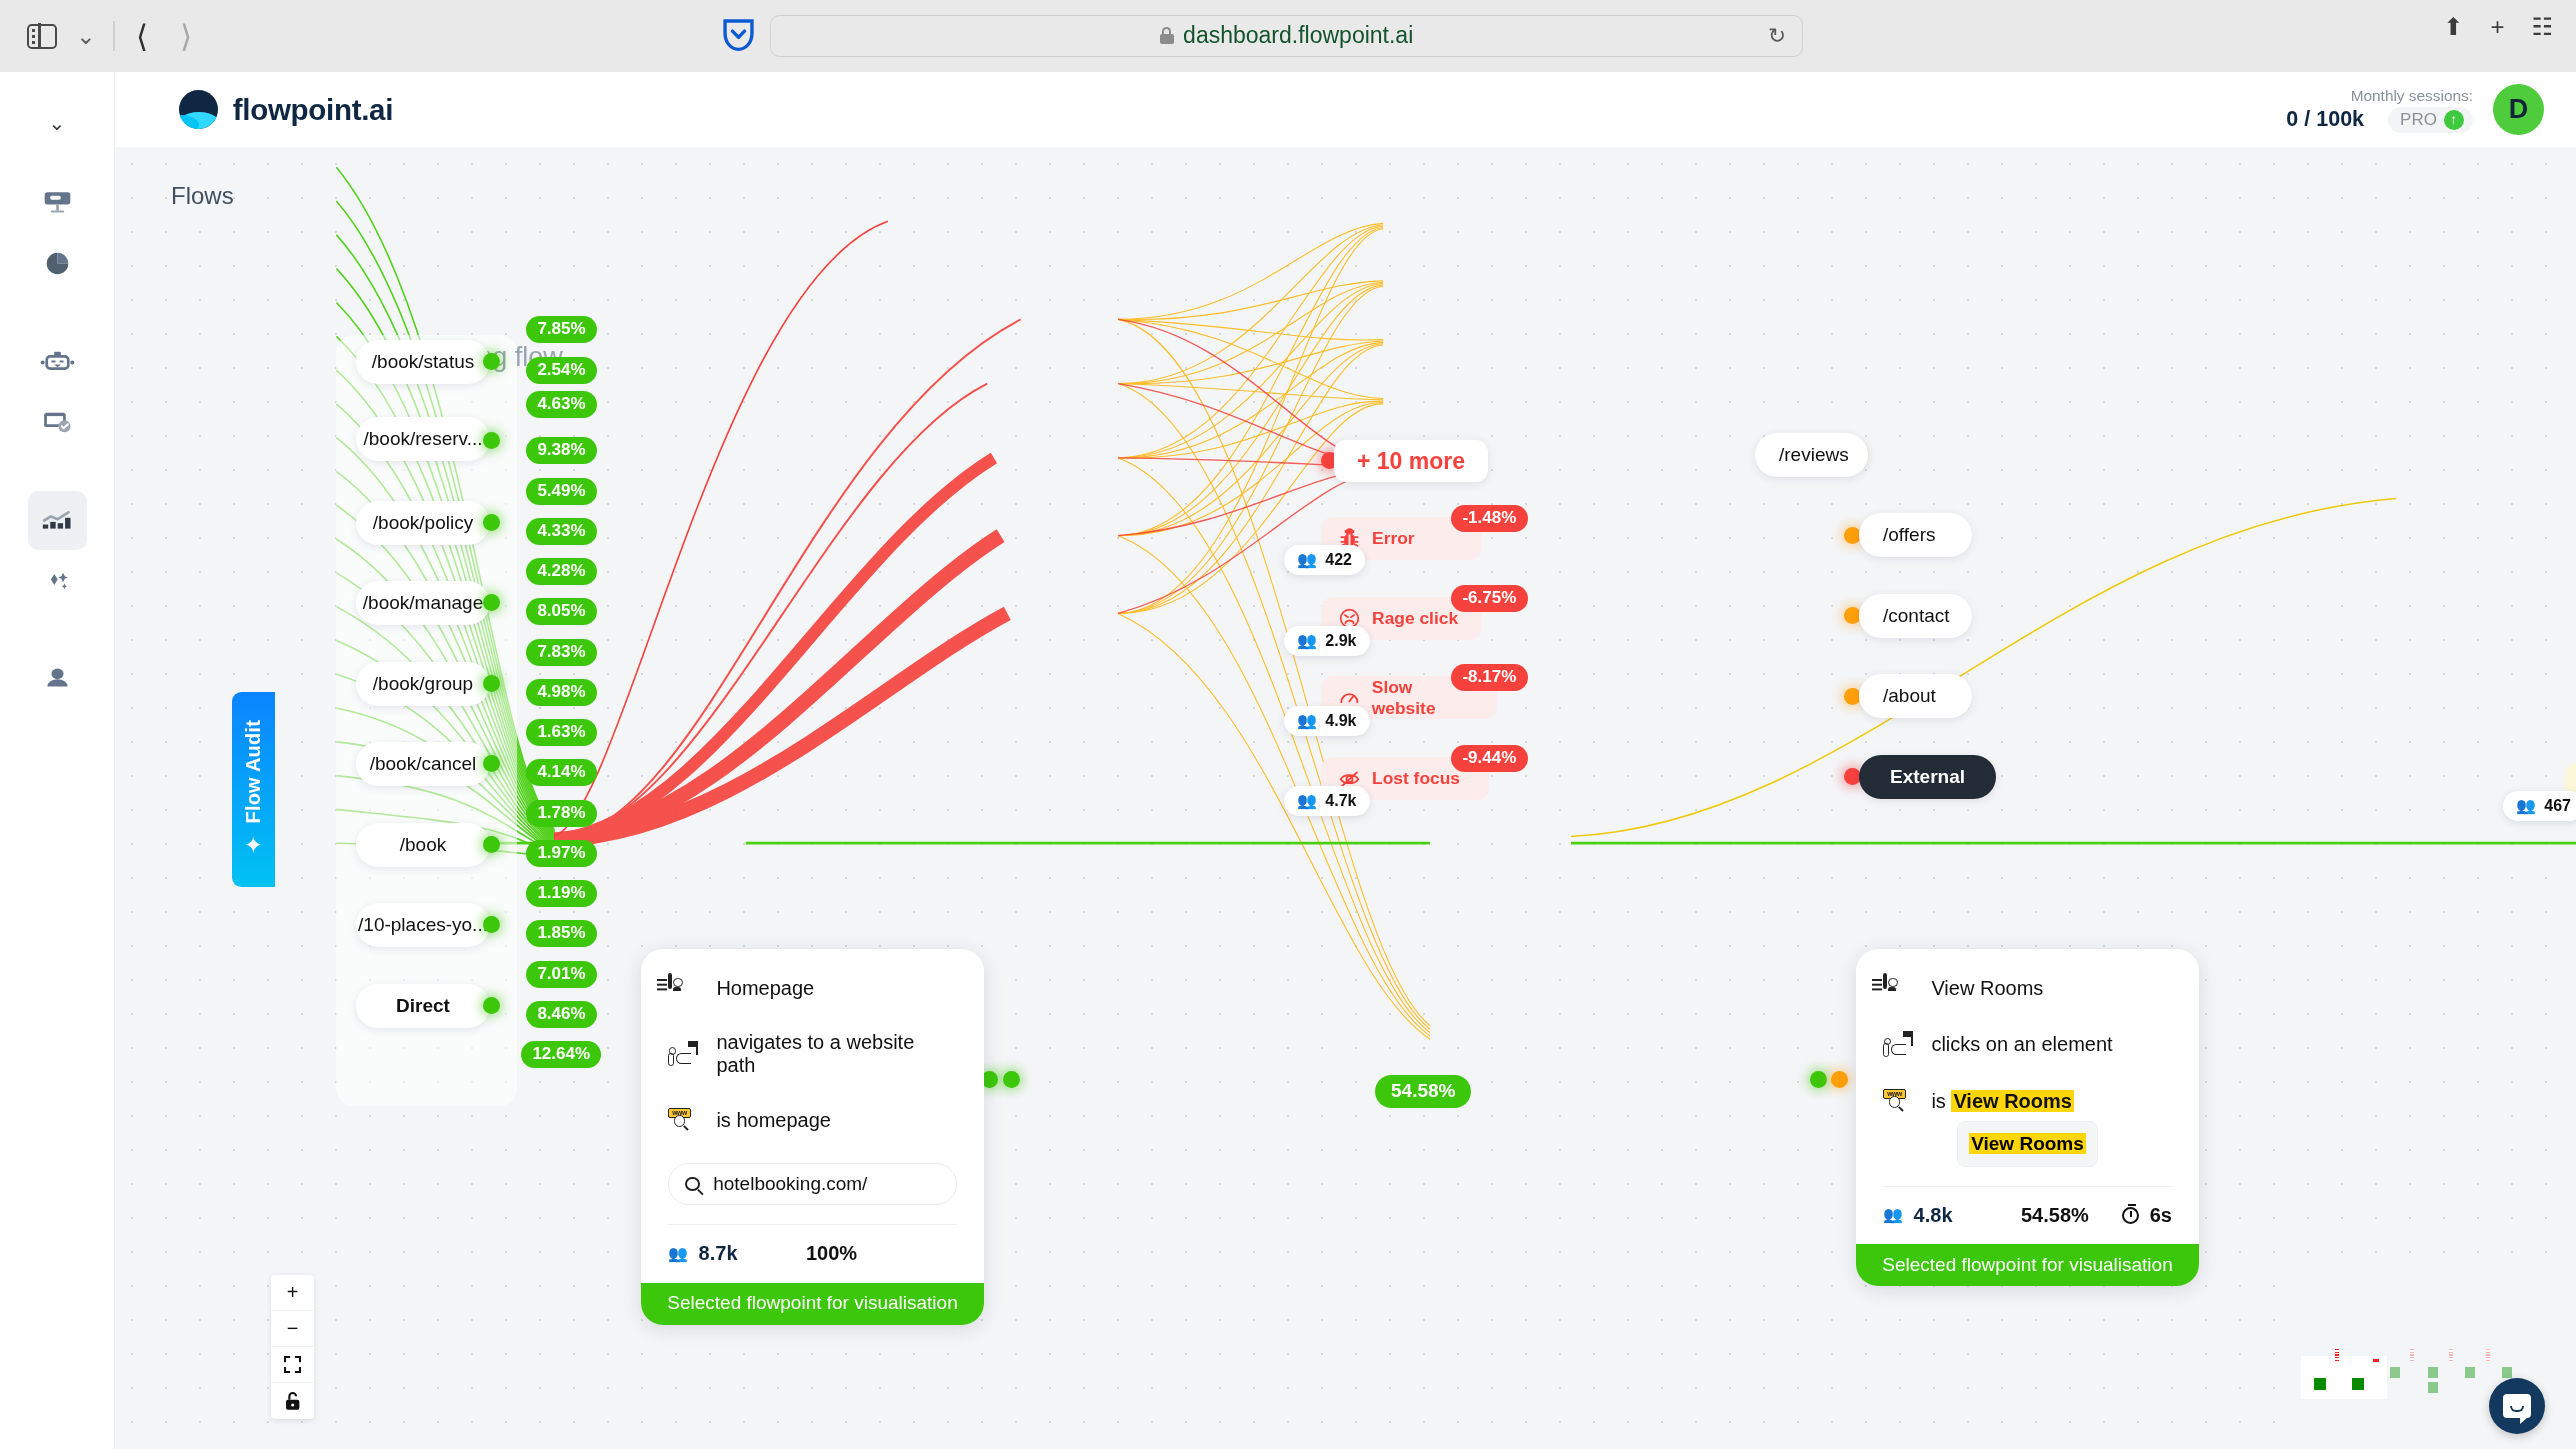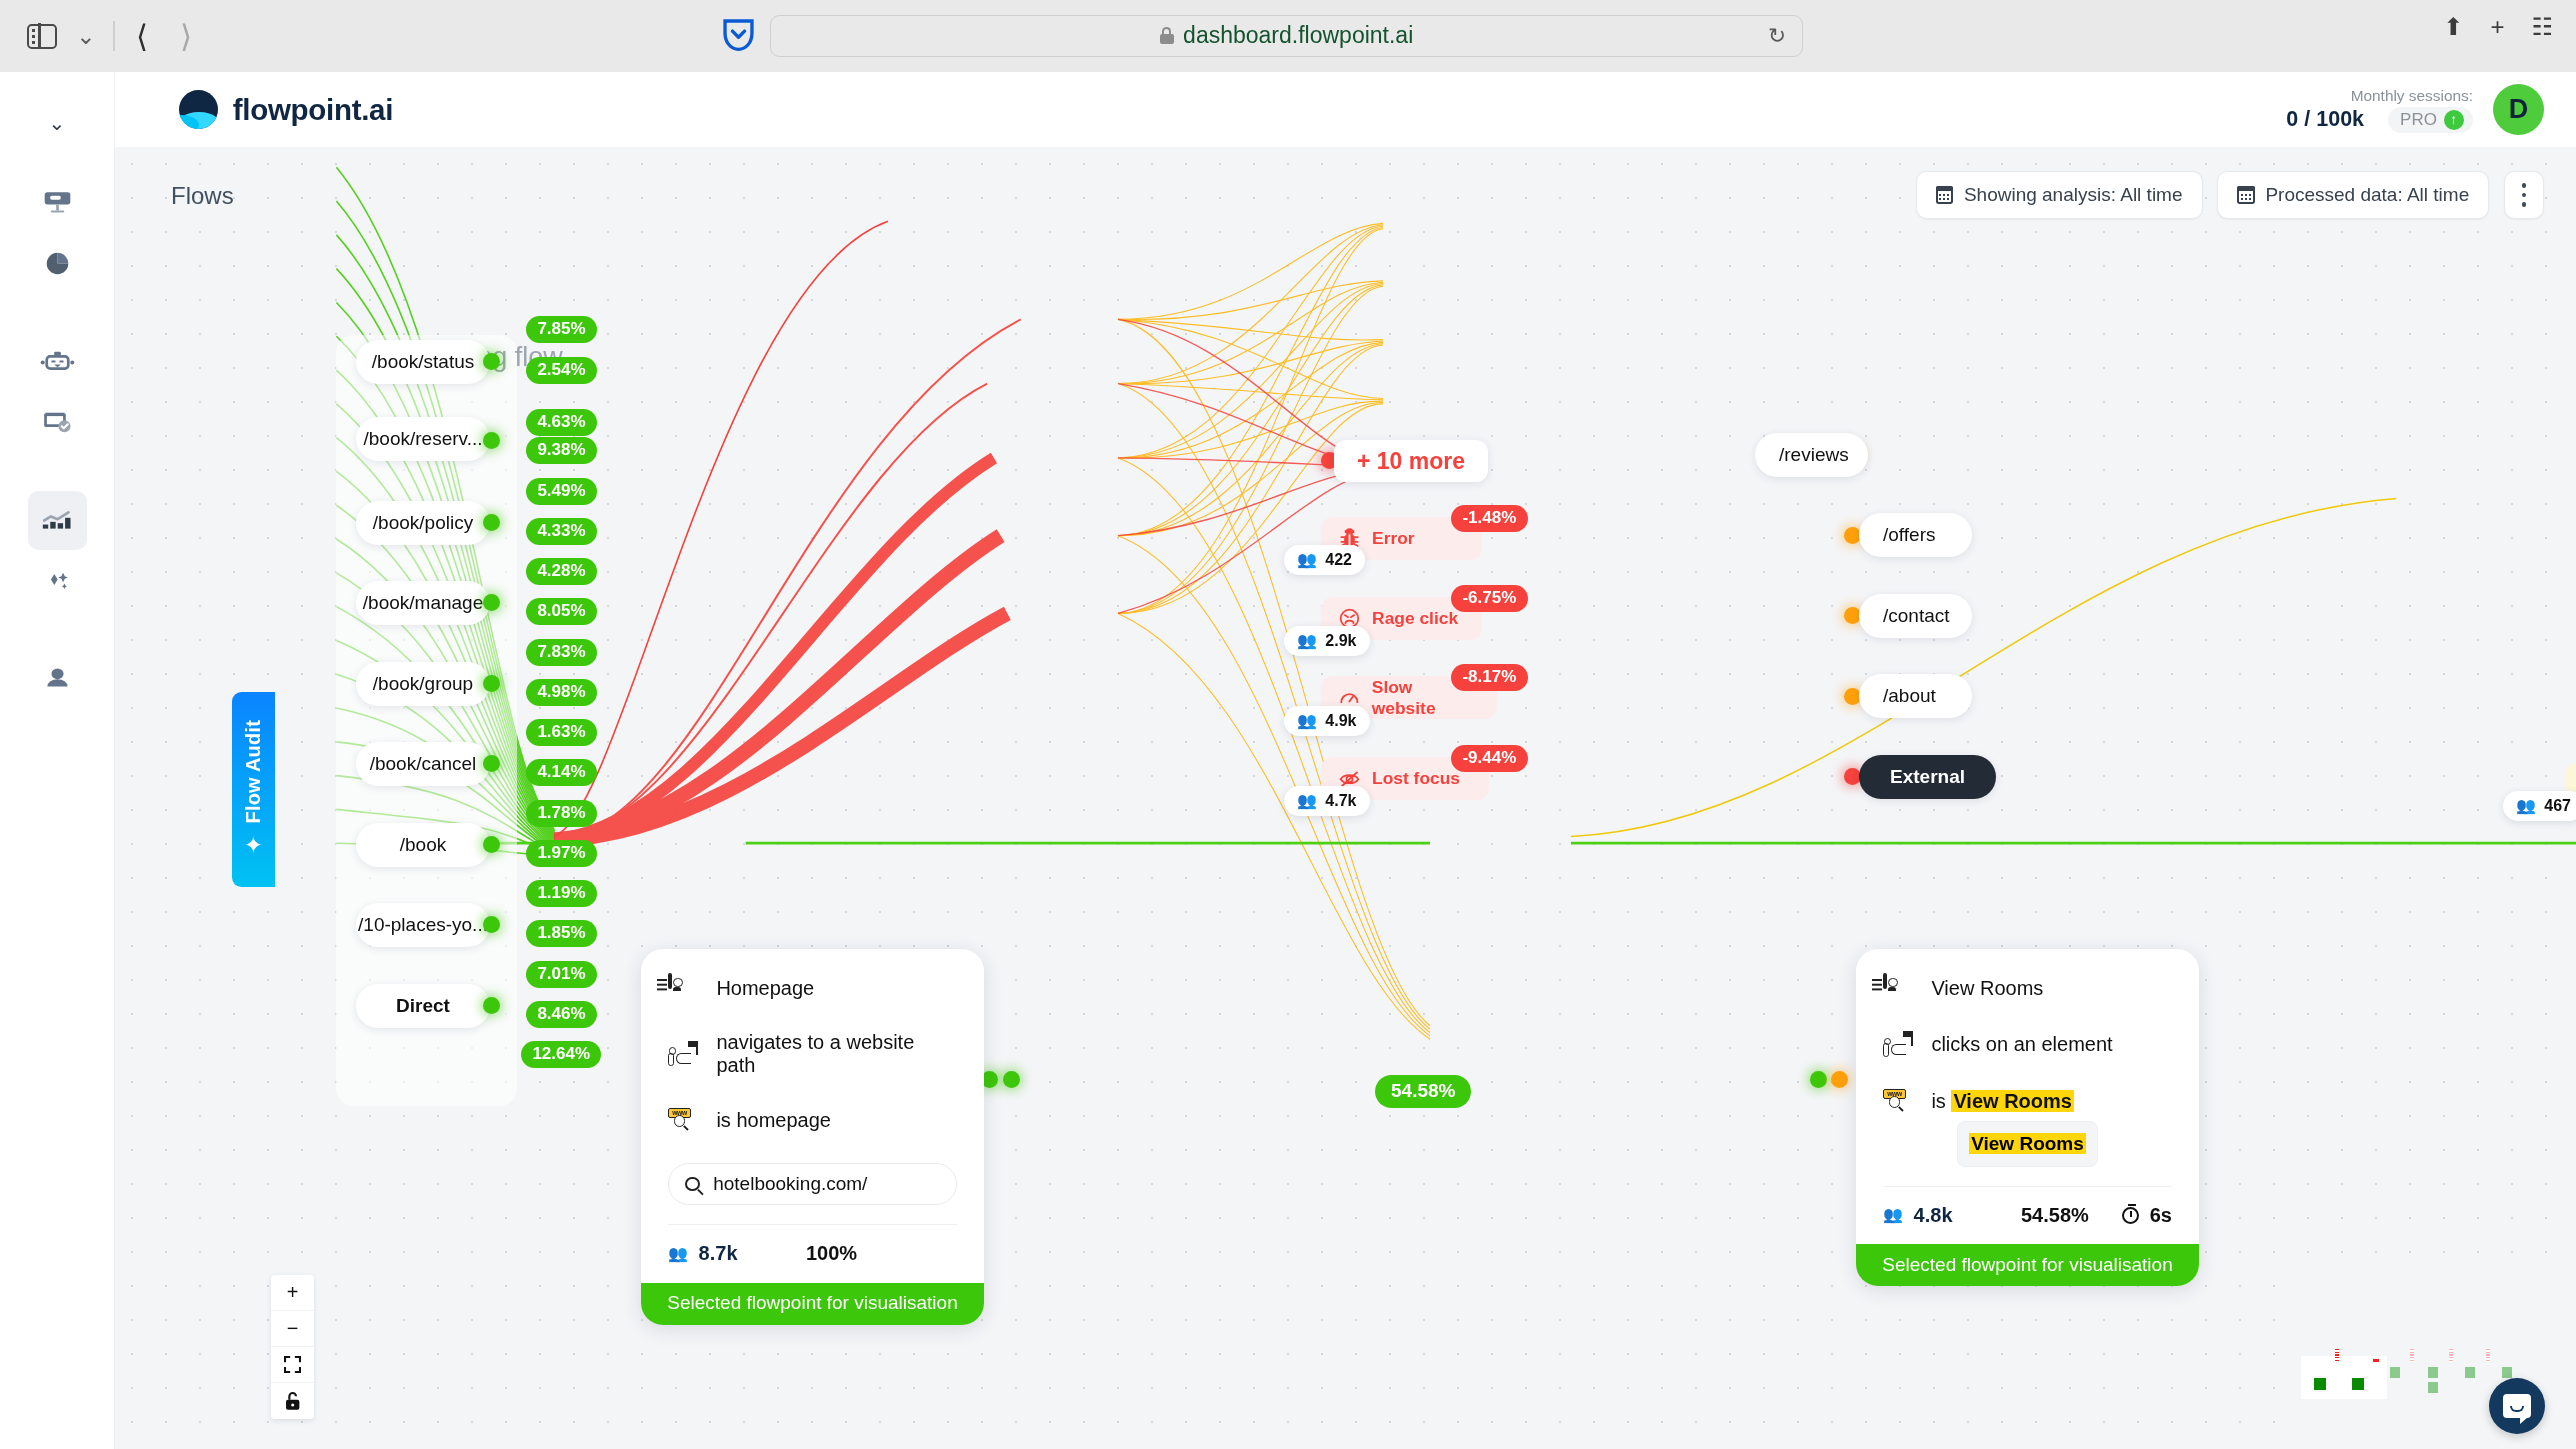--- a/index.html
+++ b/index.html
@@ -525,35 +525,20 @@
       <div class="flow-title">
         <span class="dot"></span>
         <span>Booking flow</span>
       </div>
 
       <div class="flow-audit-tab">
         <span class="lbl">Flow Audit</span>
         <span class="spark">✦</span>
       </div>
 
-      <div class="canvas-toolbar">
-        <div class="tb-btn">
-          <span class="cal-icon"></span>
-          <span>Showing analysis: All time</span>
-        </div>
-        <div class="tb-btn">
-          <span class="cal-icon"></span>
-          <span>Processed data: All time</span>
-        </div>
-        <div class="tb-kebab">
-          <i></i>
-            <i></i>
-            <i></i>
-        </div>
-      </div>
 
       <div class="node" style="left:241px; top:193px; width:134px;">/book/status</div>
       <div class="node-dot green" style="left:368px; top:206px;"></div>
 
       <div class="node" style="left:241px; top:270px; width:134px;">/book/reserv...</div>
       <div class="node-dot green" style="left:368px; top:285px;"></div>
 
       <div class="node" style="left:241px; top:354px; width:134px;">/book/policy</div>
       <div class="node-dot green" style="left:368px; top:367px;"></div>
 
@@ -570,21 +555,21 @@
       <div class="node-dot green" style="left:368px; top:689px;"></div>
 
       <div class="node" style="left:241px; top:756px; width:134px;">/10-places-yo...</div>
       <div class="node-dot green" style="left:368px; top:769px;"></div>
 
       <div class="node bold" style="left:241px; top:837px; width:134px;">Direct</div>
       <div class="node-dot green" style="left:368px; top:850px;"></div>
 
       <div class="pct-badge" style="left:411px; top:169px;">7.85%</div>
       <div class="pct-badge" style="left:411px; top:210px;">2.54%</div>
-      <div class="pct-badge" style="left:411px; top:262px;">4.63%</div>
+      <div class="pct-badge" style="left:411px; top:244px;">4.63%</div>
       <div class="pct-badge" style="left:411px; top:290px;">9.38%</div>
       <div class="pct-badge" style="left:411px; top:331px;">5.49%</div>
       <div class="pct-badge" style="left:411px; top:371px;">4.33%</div>
       <div class="pct-badge" style="left:411px; top:411px;">4.28%</div>
       <div class="pct-badge" style="left:411px; top:451px;">8.05%</div>
       <div class="pct-badge" style="left:411px; top:492px;">7.83%</div>
       <div class="pct-badge" style="left:411px; top:532px;">4.98%</div>
       <div class="pct-badge" style="left:411px; top:572px;">1.63%</div>
       <div class="pct-badge" style="left:411px; top:612px;">4.14%</div>
       <div class="pct-badge" style="left:411px; top:653px;">1.78%</div>

